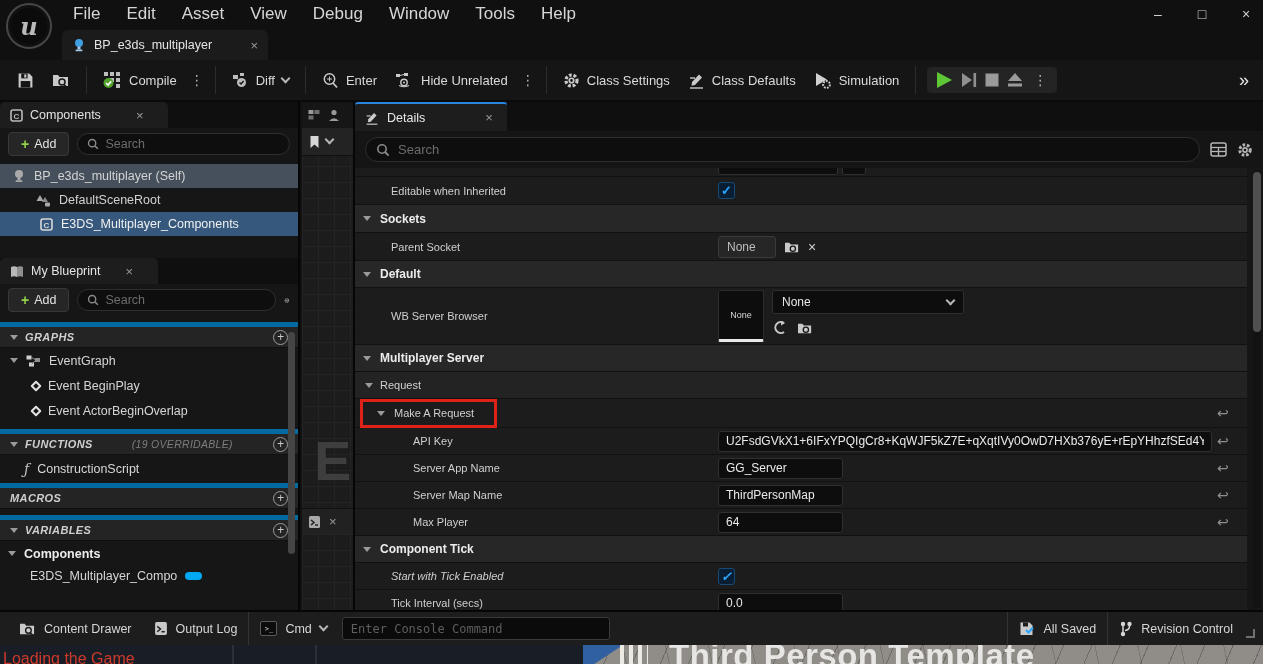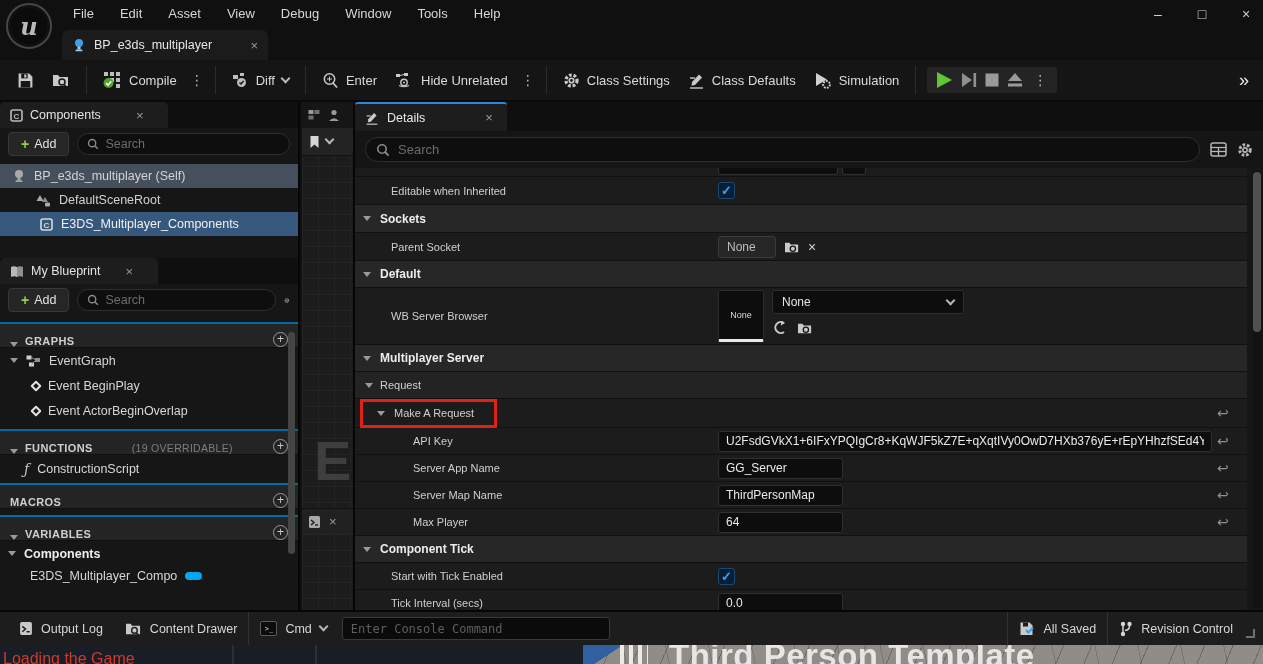--- a/index.html
+++ b/index.html
@@ -7,21 +7,21 @@
     font-family:"Liberation Sans", sans-serif; color:#cfcfcf; }
   #app { position:relative; width:1263px; height:664px; background:#111; }
 
   
   .titlebar { position:absolute; top:0; left:0; right:0; height:28px; background:#101010; }
   .ue-logo { position:absolute; top:3px; left:6px; width:46px; height:46px; border-radius:50%;
     background:#0b0b0b; border:2px solid #474747; z-index:9; display:flex; align-items:center; justify-content:center;
     box-shadow:inset 0 0 0 3px #101010; }
   .ue-logo span { font-family:"DejaVu Serif", serif; font-style:italic; font-weight:bold; font-size:24px; color:#b9b9b9; }
   .menu { position:absolute; left:60px; top:0; height:28px; display:flex; align-items:center; }
-  .menu-item { padding:0 13px; font-size:13px; color:#d6d6d6; height:28px; line-height:28px; cursor:default; }
+  .menu-item { padding:0 13px; font-size:17px; color:#d6d6d6; height:28px; line-height:28px; cursor:default; }
   .win-controls { position:absolute; right:8px; top:0; height:28px; display:flex; align-items:center; gap:26px; }
   .win-btn { width:18px; text-align:center; font-size:14px; color:#cfcfcf; }
 
   
   .tabbar { position:absolute; top:28px; left:0; right:0; height:32px; background:#101010; }
   .asset-tab { position:absolute; left:62px; top:2px; width:206px; height:30px; background:#1b1b1b;
     border-radius:6px 6px 0 0; display:flex; align-items:center; padding:0 10px; gap:8px; }
   .asset-tab .tlabel { font-size:12.5px; color:#e6e6e6; flex:1; }
   .closex { color:#9a9a9a; font-size:13px; line-height:1; }
   .parent-class { position:absolute; right:12px; top:34px; font-size:12.5px; color:#8f8f8f; }
@@ -57,22 +57,22 @@
   #components-panel { position:absolute; left:0; top:102px; width:300px; height:156px; background:#161616;
     border-right:2px solid #060606; }
   .ctree { margin-top:4px; }
   .crow { height:24px; display:flex; align-items:center; font-size:12.5px; color:#d2d2d2; }
   .crow.self { background:#46505c; }
   .crow.sel { background:#35587c; color:#f0f0f0; }
 
   #myblueprint-panel { position:absolute; left:0; top:258px; width:300px; height:352px; background:#161616;
     border-right:2px solid #060606; }
   .mb-list { position:relative; margin-top:6px; }
-  .mb-hdr { height:26px; background:#242424; display:flex; align-items:flex-end; padding:0 10px; gap:7px;
-    border-top:2px solid #0369a1; border-bottom:1px solid #101010; }
+  .mb-hdr { height:26px; background:#242424; display:flex; align-items:center; padding:0 10px; gap:7px;
+    border-top:5px solid #0369a1; border-bottom:1px solid #101010;font-style:italic; }
   .mb-hdr .htxt { font-size:11px; font-weight:bold; color:#cfcfcf; letter-spacing:.4px; }
   .mb-hdr .hnote { font-size:10.5px; color:#7d7d7d; letter-spacing:.3px;padding-left:32px; }
   .cplus { margin-left:auto; width:15px; height:15px; border:1px solid #9c9c9c; border-radius:50%;
     color:#c9c9c9; font-size:12px; line-height:13px; text-align:center; }
   .mb-row { height:25px; display:flex; align-items:center; font-size:12.5px; color:#d6d6d6; gap:8px; }
   .caret { width:0; height:0; border-left:4px solid transparent; border-right:4px solid transparent;
     border-top:5px solid #9a9a9a; display:inline-block; }
   .diamond { width:8px; height:8px; border:2px solid #e2e2e2; transform:rotate(45deg); border-radius:1px; }
   .pill { width:17px; height:8px; border-radius:4px; background:#00a8f4; display:inline-block; }
   .fnGlyph { font-family:"DejaVu Serif",serif; font-style:italic; font-size:14px; color:#c2c2c2; }
@@ -614,21 +614,21 @@
             <input class="inp" style="width: 125px;" value="64">
           </div>
         <span class="resetc">↩</span>
       </div>
 
       <div class="d-row d-sect" style="top:368px;height:27px;">
         <span class="caret" style="margin-left:8px;"></span>
         <span class="lbl" style="margin-left:9px;">Component Tick</span>
       </div>
 
-      <div class="d-row" style="top:395px;height:27px;">
+      <div class="d-row" style="top:395px;height:27px;font-style:italic;">
         <span class="lbl" style="margin-left:36px;">Start with Tick Enabled</span>
         <div class="vcol">
             <div class="chk">
               <span>✓</span>
             </div>
           </div>
       </div>
 
       <div class="d-row" style="top:422px;height:27px;">
         <span class="lbl" style="margin-left:36px;">Tick Interval (secs)</span>
@@ -637,34 +637,34 @@
           </div>
       </div>
     </div>
     <div class="d-scrollbar">
         <div class="d-thumbbar"></div>
       </div>
   </div>
 
   <div id="statusbar">
     <div class="sbtn">
+      <svg width="17" height="15" viewBox="0 0 18 16">
+          <path d="M1 3 h5 l1.5 2 H16 v9 H1 z" fill="#c9c9c9"></path>
+          <circle cx="10" cy="10" r="3" fill="none" stroke="#1d1d1d" stroke-width="1.5"></circle>
+          <line x1="12" y1="12.5" x2="14.5" y2="15" stroke="#1d1d1d" stroke-width="1.5"></line>
+        </svg>
+      <span>Content Drawer</span>
+    </div>
+    <div class="sbtn">
       <svg width="14" height="15" viewBox="0 0 13 14">
           <rect x="1" y="1" width="11" height="12" rx="1.5" fill="#c9c9c9"></rect>
           <path d="M3 5 l3 2.5 L3 10" stroke="#1d1d1d" stroke-width="1.4" fill="none"></path>
           <line x1="7" y1="10" x2="10" y2="10" stroke="#1d1d1d" stroke-width="1.4"></line>
         </svg>
       <span>Output Log</span>
-    </div>
-    <div class="sbtn">
-      <svg width="17" height="15" viewBox="0 0 18 16">
-          <path d="M1 3 h5 l1.5 2 H16 v9 H1 z" fill="#c9c9c9"></path>
-          <circle cx="10" cy="10" r="3" fill="none" stroke="#1d1d1d" stroke-width="1.5"></circle>
-          <line x1="12" y1="12.5" x2="14.5" y2="15" stroke="#1d1d1d" stroke-width="1.5"></line>
-        </svg>
-      <span>Content Drawer</span>
     </div>
     <div class="ssep"></div>
     <div class="sbtn">
       <span class="cmd-icon">&gt;_</span>
       <span>Cmd</span>
       <span class="chev"></span>
     </div>
     <input class="console-input" type="text" placeholder="Enter Console Command" style="">
     <div class="sb-right">
       <div class="ssep"></div>

